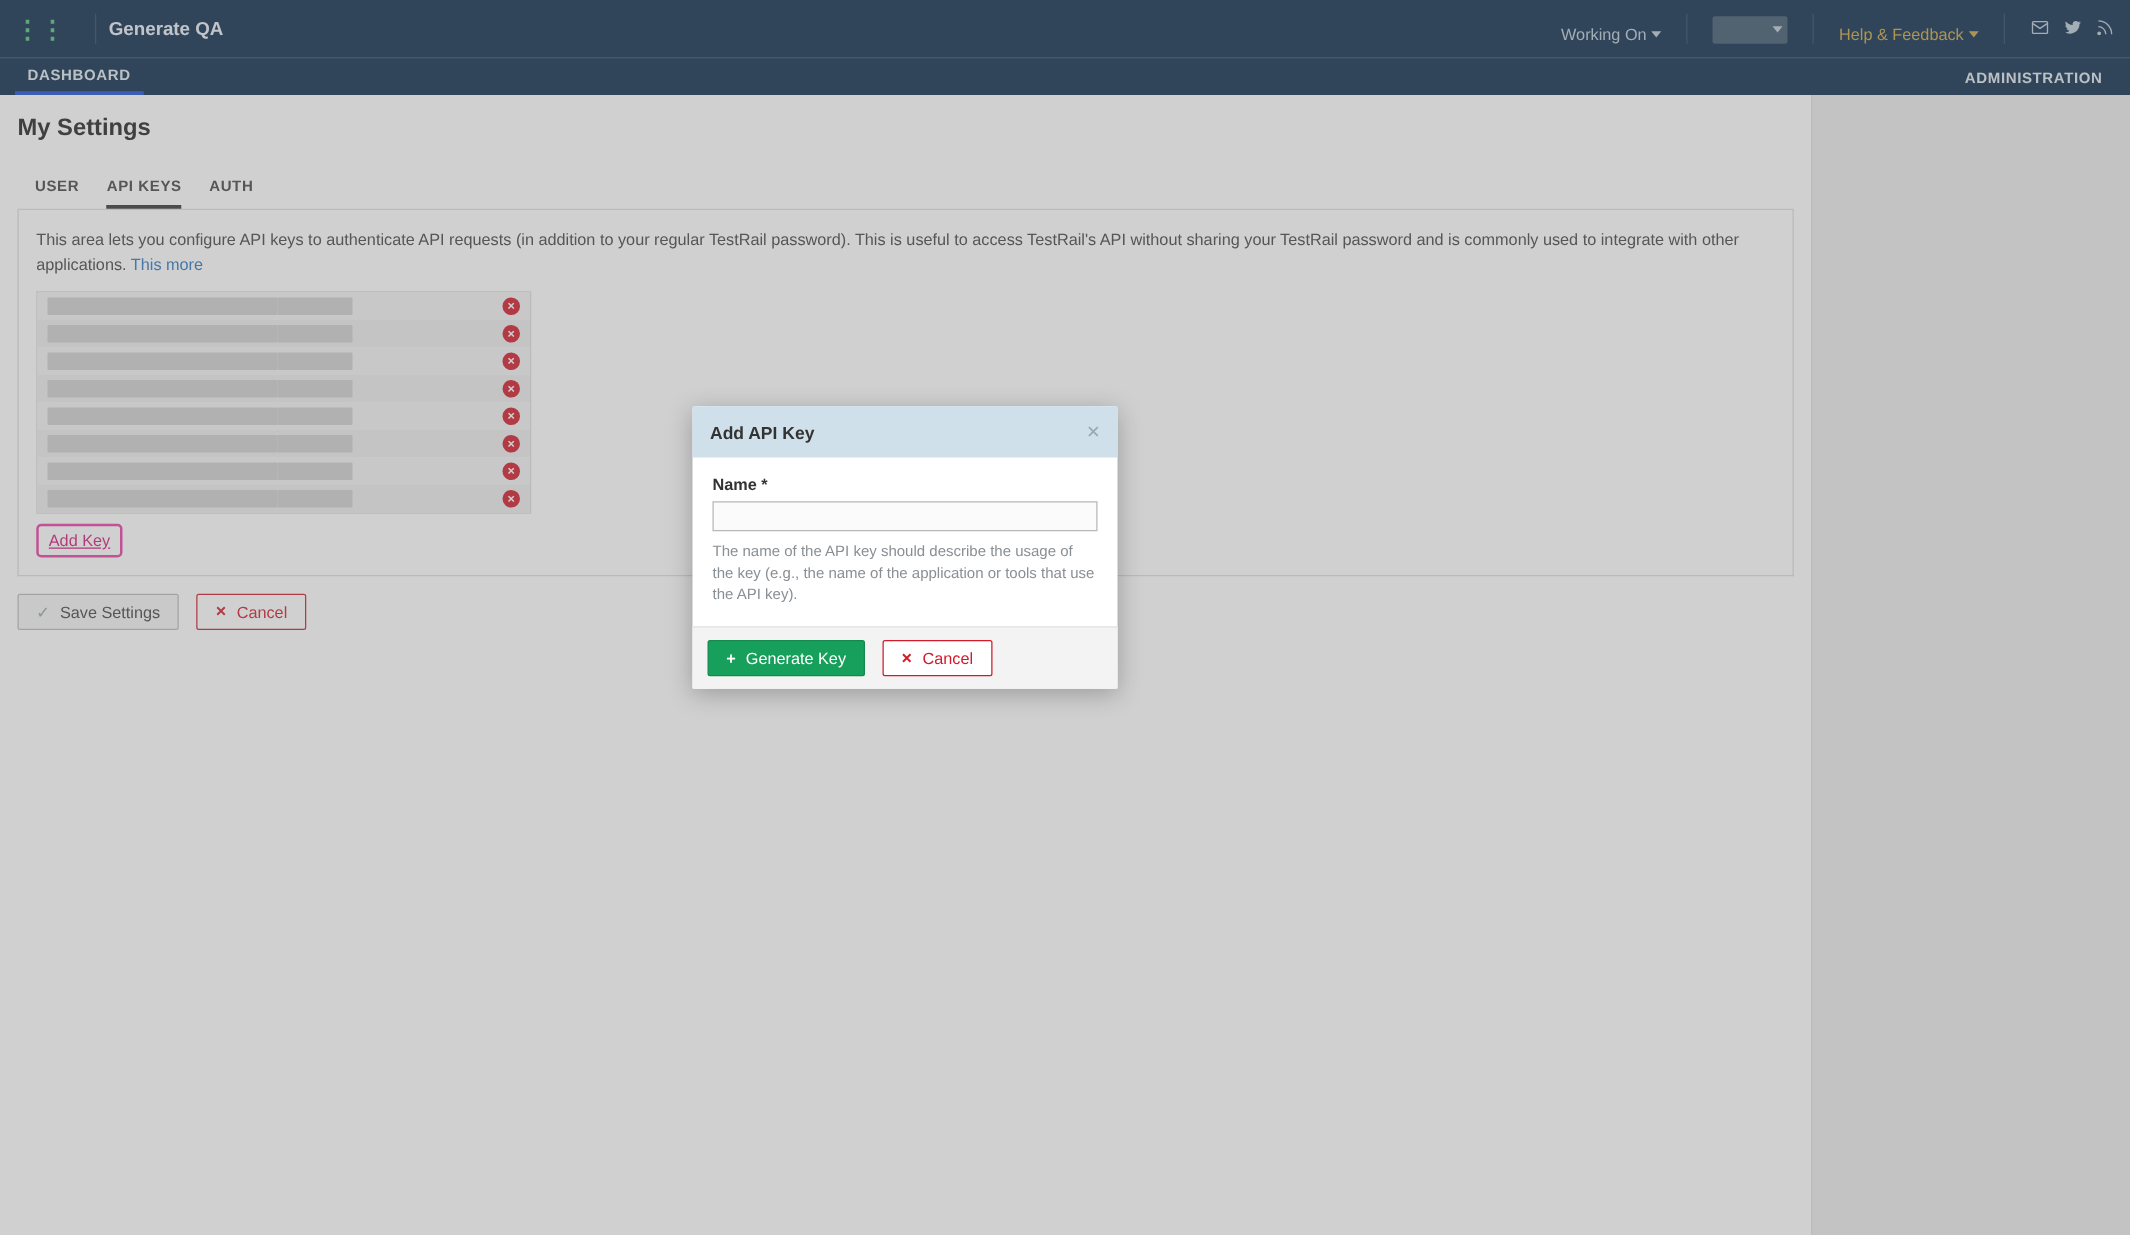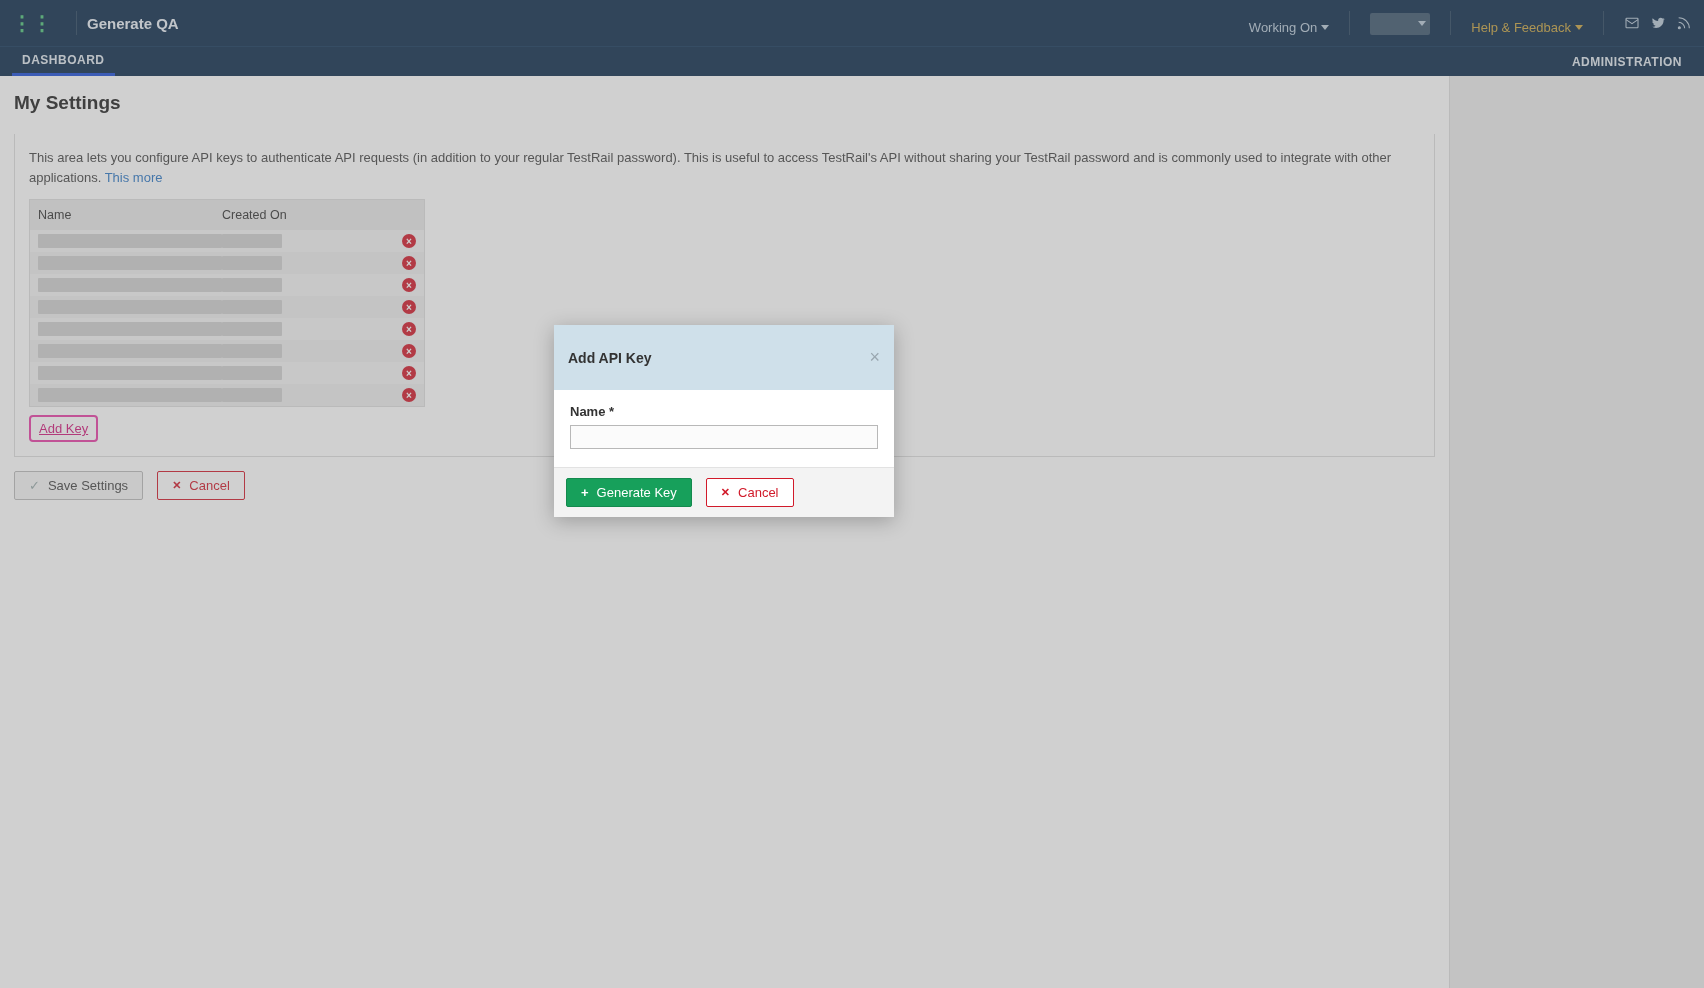--- a/index.html
+++ b/index.html
@@ -179,21 +179,21 @@
   position: absolute;
   left: 554px; top: 325px;
   width: 340px;
   background: #fff;
   box-shadow: 0 4px 20px rgba(0,0,0,0.25);
   border-radius: 2px;
   z-index: 10;
 }
 .modal-header {
   background: #cfe0ea;
-  padding: 22px 14px;
+  padding: 10px 14px;
   display: flex;
   align-items: center;
 }
 .modal-title { font-size: 14px; font-weight: 600; color: #333; }
 .modal-close { margin-left: auto; color: #9aa7b0; font-size: 18px; cursor: pointer; font-weight: 300; }
 .modal-body { padding: 14px 16px 18px; }
 .form-label { font-size: 13px; font-weight: 600; color: #333; margin-bottom: 6px; display: block; }
 .form-input {
   width: 100%; height: 24px;
   border: 1px solid #b8b8b8;
@@ -261,31 +261,32 @@
 
 <div class="navbar">
   <div class="nav-item active">DASHBOARD</div>
   <div class="nav-item nav-right">ADMINISTRATION</div>
 </div>
 
 <div class="content">
   <div class="main">
     <h1 class="page-title">My Settings</h1>
 
+    <div class="tabs">
+      <div class="tab">USER</div>
+      <div class="tab active">API KEYS</div>
+      <div class="tab">AUTH</div>
+    </div>
 
     <div class="panel">
       <p class="intro">
         <span>This area lets you configure API keys to authenticate API requests (in addition to your regular TestRail password). This is useful to access TestRail's API without sharing your TestRail password and is commonly used to integrate with other applications. </span><a href="#">This more</a>
       </p>
 
       <div class="keys-table">
-        <div class="keys-header">
-          <div class="col-name">Name</div>
-          <div class="col-created">Created On</div>
-        </div>
         <div id="keys-body">
             <div class="key-row">
               <div class="col-name">
                 <div class="key-bar"></div>
               </div>
               <div class="col-created">
                 <div class="key-bar"></div>
                 <span class="delete-icon">×</span>
               </div>
             </div>
@@ -375,20 +376,21 @@
 <div class="overlay"></div>
 
 <div class="modal">
   <div class="modal-header">
     <span class="modal-title">Add API Key</span>
     <span class="modal-close">×</span>
   </div>
   <div class="modal-body">
     <label class="form-label">Name *</label>
     <input class="form-input" type="text" value="" style="">
+    <p class="form-help">The name of the API key should describe the usage of the key (e.g., the name of the application or tools that use the API key).</p>
   </div>
   <div class="modal-footer">
     <button class="btn btn-primary">
       <span class="plus-icon">+</span>
       <span>Generate Key</span>
     </button>
     <button class="btn btn-outline-danger">
       <span class="x-icon">✕</span>
       <span>Cancel</span>
     </button>

